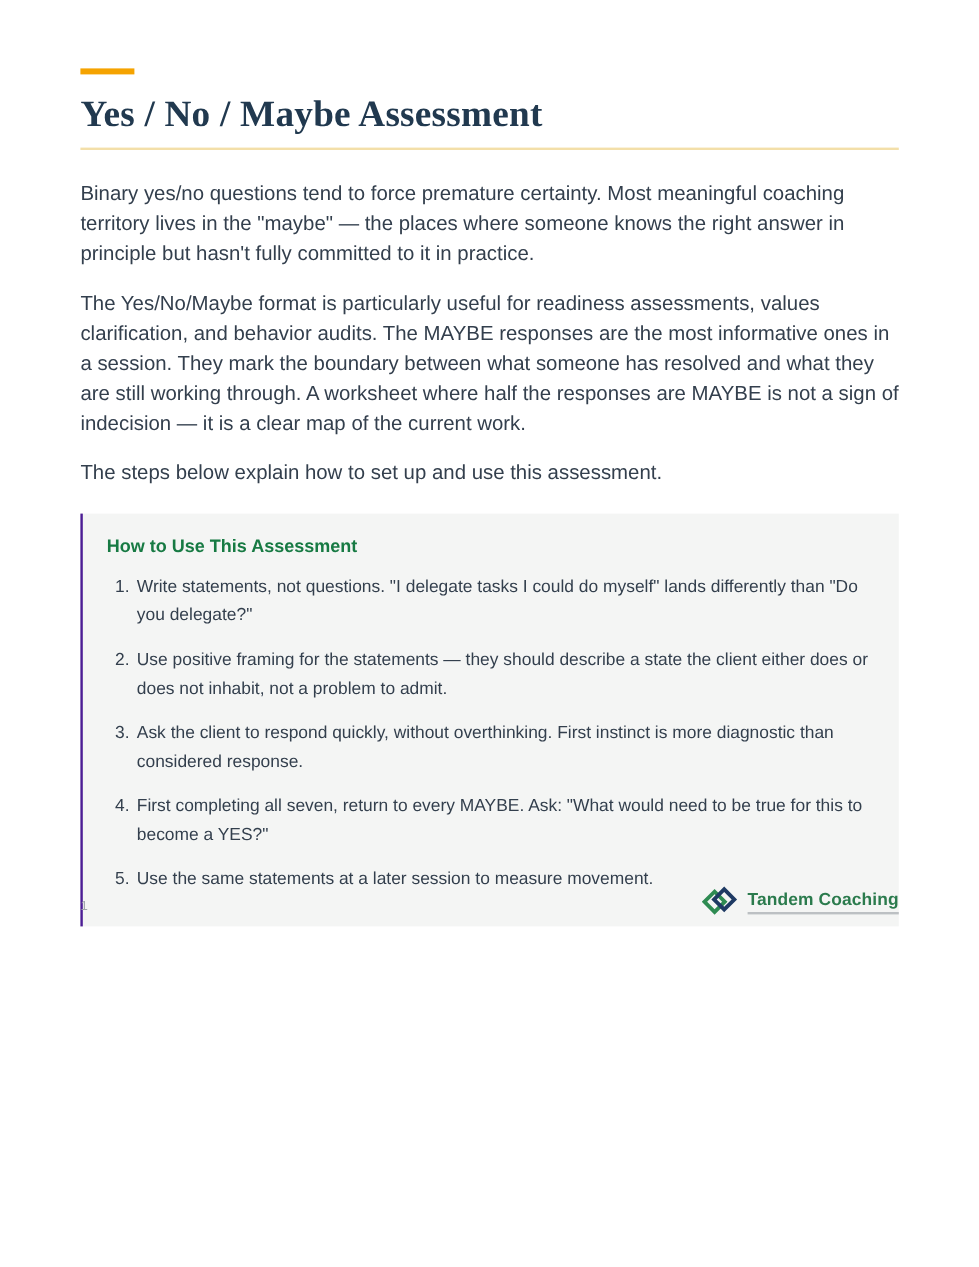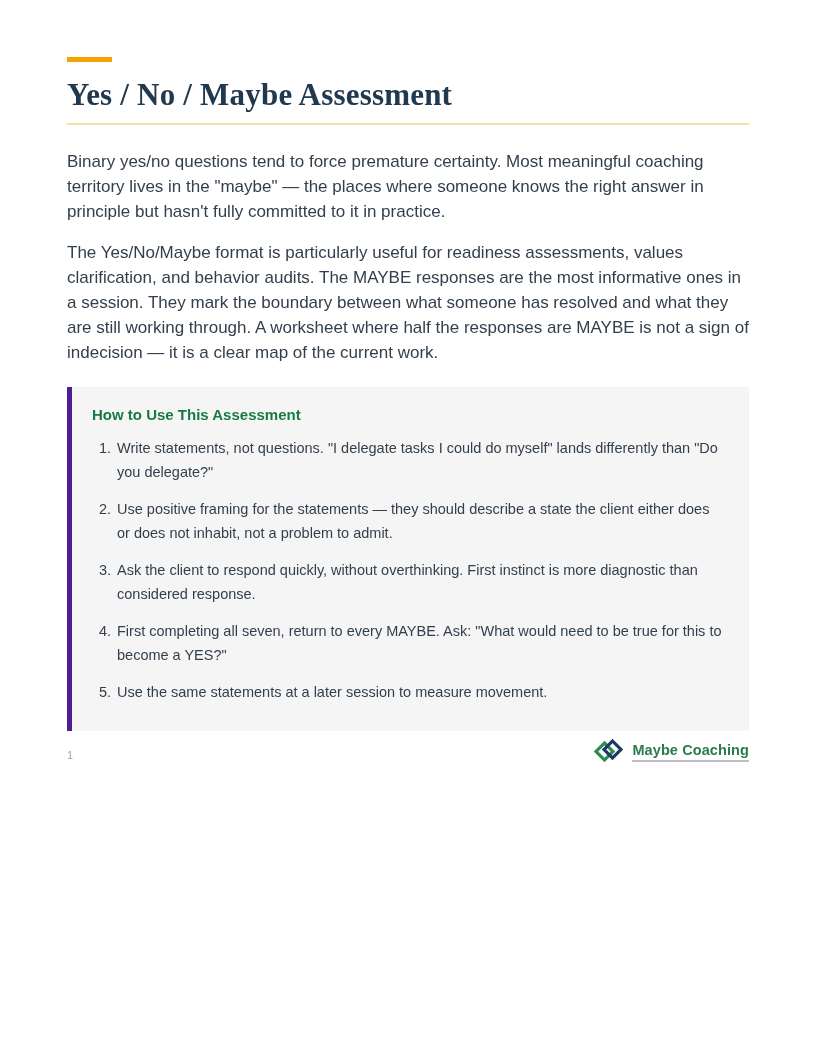--- a/index.html
+++ b/index.html
@@ -38,21 +38,21 @@
     margin-top: 16px;
     font-size: 17px;
     line-height: 25px;
     color: #333F4D;
   }
   p.body.first { margin-top: 24px; }
 
   .callout {
     margin-top: 22px;
     background: #F4F5F4;
-    border-left: 5px solid #4c1d95;
+    border-left: 2px solid #4c1d95;
     padding: 19px 24px 27px 20px;
   }
   .callout-heading {
     font-size: 15px;
     font-weight: 700;
     color: #177A43;
     margin-bottom: 13px;
   }
   ol.steps {
     margin: 0;
@@ -100,20 +100,21 @@
 
 <div class="page">
   <div class="content">
 
     <div class="accent-bar"></div>
 
     <h1 class="title">Yes / No / Maybe Assessment</h1>
 
     <p class="body first">Binary yes/no questions tend to force premature certainty. Most meaningful coaching territory lives in the "maybe" — the places where someone knows the right answer in principle but hasn't fully committed to it in practice.</p>
     <p class="body">The Yes/No/Maybe format is particularly useful for readiness assessments, values clarification, and behavior audits. The MAYBE responses are the most informative ones in a session. They mark the boundary between what someone has resolved and what they are still working through. A worksheet where half the responses are MAYBE is not a sign of indecision — it is a clear map of the current work.</p>
+    <p class="body">The steps below explain how to set up and use this assessment.</p>
 
     <div class="callout">
       <h2 class="callout-heading">How to Use This Assessment</h2>
       <ol class="steps">
         <li>Write statements, not questions. "I delegate tasks I could do myself" lands differently than "Do you delegate?"</li>
         <li>Use positive framing for the statements — they should describe a state the client either does or does not inhabit, not a problem to admit.</li>
         <li>Ask the client to respond quickly, without overthinking. First instinct is more diagnostic than considered response.</li>
         <li>First completing all seven, return to every MAYBE. Ask: "What would need to be true for this to become a YES?"</li>
         <li>Use the same statements at a later session to measure movement.</li>
       </ol>
@@ -123,16 +124,16 @@
 
   <div class="footer">
     <span class="pagenum">1</span>
     <a class="brand">
       <span class="brand-icon">
         <svg width="30" height="27" viewBox="0 0 30 27" xmlns="http://www.w3.org/2000/svg">
           <rect x="4.5" y="7.5" width="12" height="12" fill="none" stroke="#2E8B52" stroke-width="3.2" transform="rotate(45 10.5 13.5)"></rect>
           <rect x="12.5" y="5.5" width="12" height="12" fill="none" stroke="#1E3A63" stroke-width="3.2" transform="rotate(45 18.5 11.5)"></rect>
         </svg>
       </span>
-      <span class="brand-text">Maybe Coaching</span>
+      <span class="brand-text">Tandem Coaching</span>
     </a>
   </div>
 </div>
 
 </body></html>

